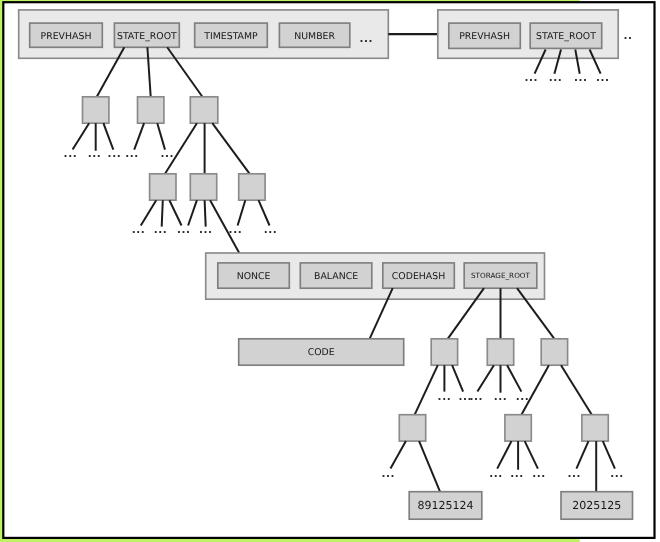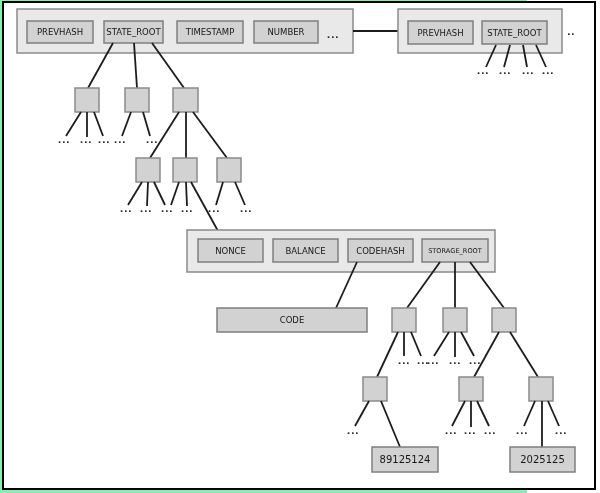--- a/index.html
+++ b/index.html
@@ -1,16 +1,16 @@
 <!DOCTYPE html>
 <html style="--container-fill: #e9e9e9; --container-stroke: #8a8a8a; --box-fill: #d2d2d2; --box-stroke: #7f7f7f; --line: #1c1c1c; --border: #000000;"><head>
 <meta charset="utf-8">
 <style>
   html,body{margin:0;padding:0;background:#fff;}
-  .stage{position:relative;width:527px;height:493px;background:#86efac;font-family:"DejaVu Sans",sans-serif;}
+  .stage{position:relative;width:527px;height:493px;background:#bef264;font-family:"DejaVu Sans",sans-serif;}
   svg{display:block;}
   .frame{fill:#ffffff;stroke:var(--border,#000);stroke-width:2;}
   .container{fill:var(--container-fill,#e9e9e9);stroke:var(--container-stroke,#8a8a8a);stroke-width:1.5;}
   .fieldbox{fill:var(--box-fill,#d2d2d2);stroke:var(--box-stroke,#7f7f7f);stroke-width:1.5;}
   .node{fill:var(--box-fill,#d2d2d2);stroke:var(--container-stroke,#8a8a8a);stroke-width:1.5;}
   .edge{stroke:var(--line,#1c1c1c);stroke-width:1.8;fill:none;}
   .edge-thick{stroke:var(--line,#1c1c1c);stroke-width:2.2;fill:none;}
   .lbl{font-family:"DejaVu Sans",sans-serif;font-size:8.5px;fill:#161616;text-anchor:middle;}
   .lbl-sm{font-family:"DejaVu Sans",sans-serif;font-size:6.6px;fill:#161616;text-anchor:middle;}
   .lbl-leaf{font-family:"DejaVu Sans",sans-serif;font-size:10px;fill:#161616;text-anchor:middle;}

